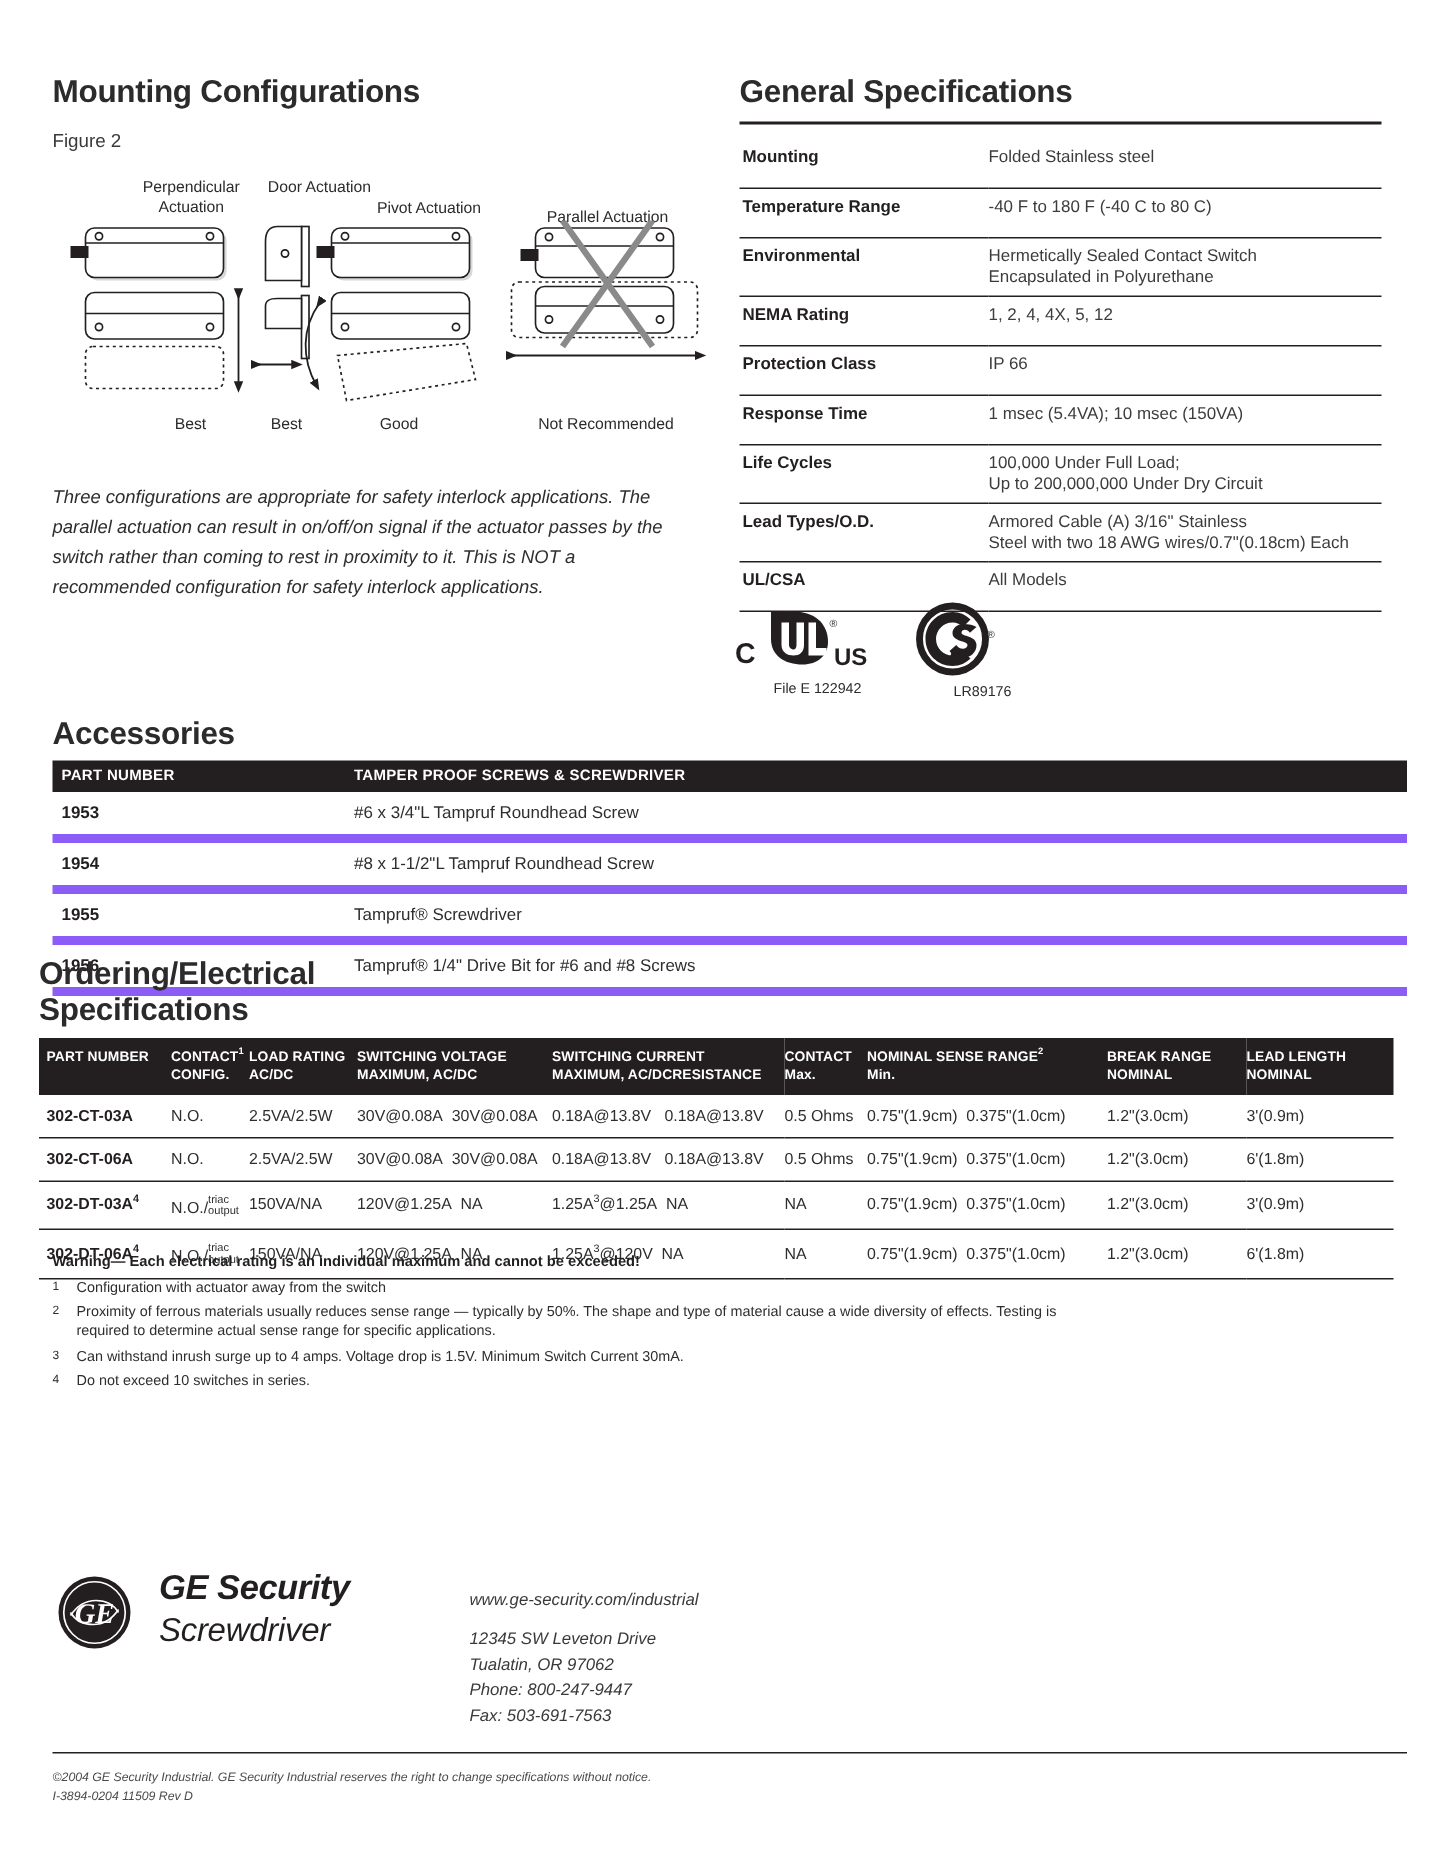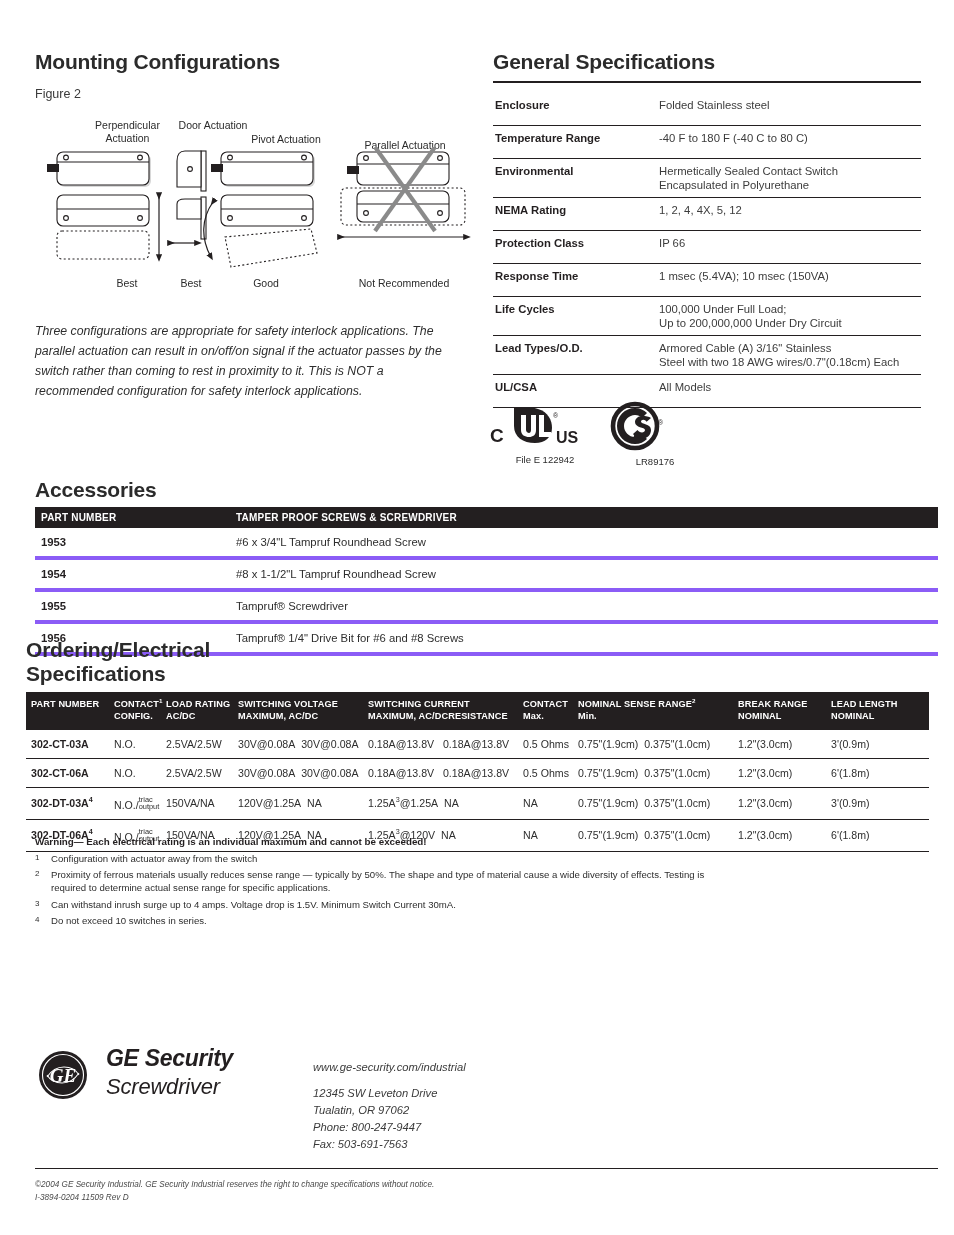--- a/index.html
+++ b/index.html
@@ -60,21 +60,21 @@
 
   
   .acc-wrap { position: absolute; left: 35px; top: 478px; width: 903px; }
   .tbl { width: 100%; border-collapse: collapse; }
   .tbl thead th {
     background: #231f20; color: #ffffff; font-size: 10px; font-weight: bold;
     text-align: left; padding: 5px 0 5px 6px; letter-spacing: 0.2px;
   }
   .tbl tbody td {
     font-size: 11.3px; padding: 8px 0 8px 6px;
-    border-bottom: 4px solid #8b5cf6; color: #2e2e2e;
+    border-bottom: 6px solid #8b5cf6; color: #2e2e2e;
   }
   .tbl tbody td.pn { font-weight: bold; color: #231f20; }
 
   
   .ord-wrap { position: absolute; left: 26px; top: 638px; width: 903px; }
   .etbl { width: 903px; border-collapse: collapse; table-layout: fixed; margin-top: 6px; }
   .etbl thead th {
     background: #231f20; color: #ffffff; font-size: 9.2px; font-weight: bold;
     text-align: left; vertical-align: top; padding: 6px 3px 7px 0;
     line-height: 1.32; letter-spacing: 0.1px;
@@ -214,21 +214,21 @@
 
     <div class="note-italic">Three configurations are appropriate for safety interlock applications. The parallel actuation can result in on/off/on signal if the actuator passes by the switch rather than coming to rest in proximity to it. This is NOT a recommended configuration for safety interlock applications.</div>
   </div>
 
   <div class="col-right">
     <div class="h1">General Specifications</div>
     <div class="spec-rule-top"></div>
     <table class="spec-table">
       <tbody>
         <tr class="nb">
-            <td class="k">Enclosure</td>
+            <td class="k">Mounting</td>
             <td class="v">Folded Stainless steel</td>
           </tr>
         <tr>
             <td class="k"></td>
             <td class="v"></td>
           </tr>
 
         <tr class="nb">
             <td class="k">Temperature Range</td>
             <td class="v">-40  F to 180  F (-40  C to 80  C)</td>

